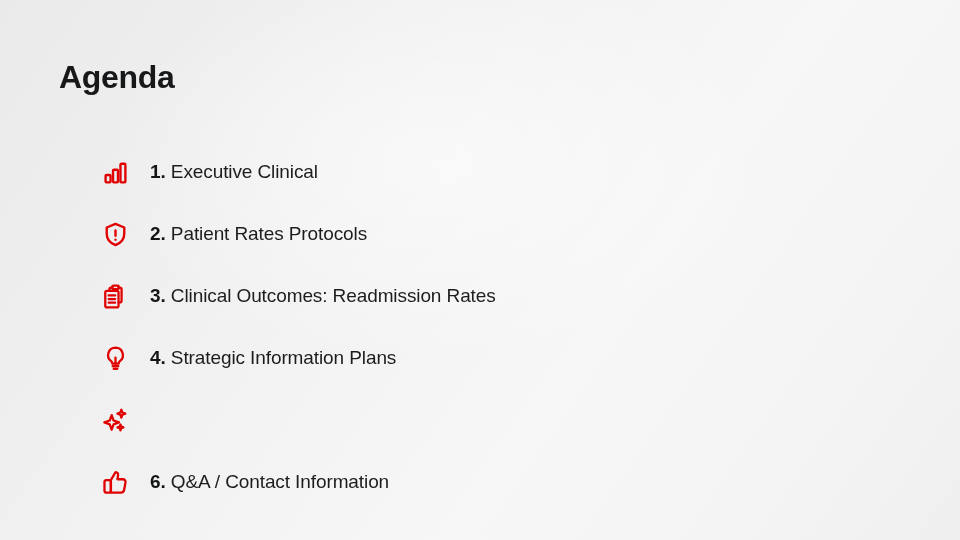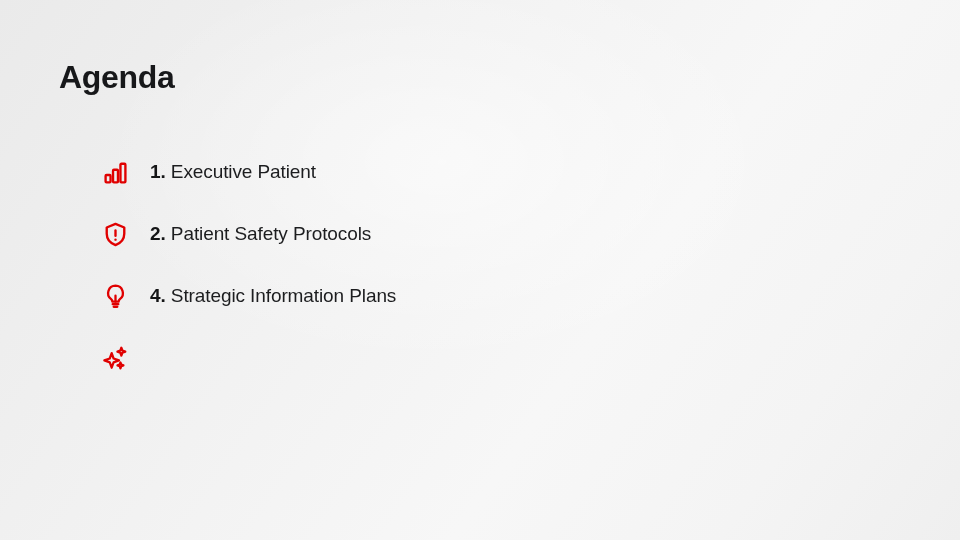--- a/index.html
+++ b/index.html
@@ -129,39 +129,56 @@
       <li class="agenda-item">
         <span class="item-icon">
           <svg viewBox="0 0 24 24" fill="none" stroke="#e00000" stroke-width="2.1" stroke-linecap="round" stroke-linejoin="round">
             <rect x="3.2" y="14.2" width="4.4" height="6.6" rx="0.8"></rect>
             <rect x="9.8" y="9.6" width="4.4" height="11.2" rx="0.8"></rect>
             <rect x="16.4" y="4.2" width="4.4" height="16.6" rx="0.8"></rect>
           </svg>
         </span>
         <span class="item-text">
           <span class="item-num">1.</span>
-          <span class="item-label">Executive Patient</span>
+          <span class="item-label">Executive Clinical</span>
         </span>
       </li>
 
       <li class="agenda-item">
         <span class="item-icon">
           <svg viewBox="0 0 24 24" fill="none" stroke="#e00000" stroke-width="2.1" stroke-linecap="round" stroke-linejoin="round">
             <path d="M12 2.6 4.2 5.8v5.5c0 4.6 3.1 8.3 7.8 10.1 4.7-1.8 7.8-5.5 7.8-10.1V5.8L12 2.6Z"></path>
             <line x1="12" y1="8.4" x2="12" y2="13.2"></line>
             <circle cx="12" cy="16.6" r="0.45" fill="#e00000" stroke="none"></circle>
             <line x1="12" y1="16.5" x2="12" y2="16.6"></line>
           </svg>
         </span>
         <span class="item-text">
           <span class="item-num">2.</span>
-          <span class="item-label">Patient Safety Protocols</span>
-        </span>
-      </li>
-
+          <span class="item-label">Patient Rates Protocols</span>
+        </span>
+      </li>
+
+      <li class="agenda-item">
+        <span class="item-icon">
+          <svg viewBox="0 0 24 24" fill="none" stroke="#e00000" stroke-width="2" stroke-linecap="round" stroke-linejoin="round">
+            <path d="M9.4 4.1H8.1a1.5 1.5 0 0 0-1.5 1.5v1.1"></path>
+            <path d="M14.6 4.1h1.3a1.5 1.5 0 0 1 1.5 1.5v10.2a1.5 1.5 0 0 1-1.5 1.5h-1.1"></path>
+            <rect x="9.1" y="2.3" width="5.8" height="3.1" rx="1"></rect>
+            <rect x="2.9" y="6.9" width="11.8" height="14.8" rx="1.5"></rect>
+            <line x1="5.9" y1="11.1" x2="11.7" y2="11.1"></line>
+            <line x1="5.9" y1="14.3" x2="11.7" y2="14.3"></line>
+            <line x1="5.9" y1="17.5" x2="11.7" y2="17.5"></line>
+          </svg>
+        </span>
+        <span class="item-text">
+          <span class="item-num">3.</span>
+          <span class="item-label">Clinical Outcomes: Readmission Rates</span>
+        </span>
+      </li>
 
       <li class="agenda-item">
         <span class="item-icon">
           <svg viewBox="0 0 24 24" fill="none" stroke="#e00000" stroke-width="2.05" stroke-linecap="round" stroke-linejoin="round">
             <path d="M12 2.4a6.6 6.6 0 0 0-3.9 11.9c.7.6 1.1 1.4 1.1 2.3h5.6c0-.9.4-1.7 1.1-2.3A6.6 6.6 0 0 0 12 2.4Z"></path>
             <line x1="12" y1="11.3" x2="12" y2="16.6"></line>
             <line x1="9.5" y1="18.8" x2="14.5" y2="18.8"></line>
             <line x1="10.4" y1="21.1" x2="13.6" y2="21.1"></line>
           </svg>
         </span>
@@ -174,16 +191,28 @@
       <li class="agenda-item">
         <span class="item-icon">
           <svg viewBox="0 0 24 24" fill="none" stroke="#e00000" stroke-width="2" stroke-linecap="round" stroke-linejoin="round">
             <path d="M8.6 7.2 10.3 12l4.8 1.7-4.8 1.7-1.7 4.8-1.7-4.8L2.1 13.7 6.9 12l1.7-4.8Z"></path>
             <path d="M17.2 2.4l.95 2.55 2.55.95-2.55.95-.95 2.55-.95-2.55-2.55-.95 2.55-.95.95-2.55Z"></path>
             <path d="M16.4 15.5l.72 1.92 1.92.72-1.92.72-.72 1.92-.72-1.92-1.92-.72 1.92-.72.72-1.92Z"></path>
           </svg>
         </span>
       </li>
 
+      <li class="agenda-item">
+        <span class="item-icon">
+          <svg viewBox="0 0 24 24" fill="none" stroke="#e00000" stroke-width="2.05" stroke-linecap="round" stroke-linejoin="round">
+            <path d="M7.9 21V9.9l4.2-7.2c1.5.1 2.4 1.3 2.2 2.9l-.6 3.5h4.9c1.5 0 2.6 1.3 2.3 2.8l-1.2 6.5c-.2 1.5-1.4 2.6-2.9 2.6H7.9Z"></path>
+            <rect x="2.2" y="9.9" width="5.7" height="11.1" rx="1.7"></rect>
+          </svg>
+        </span>
+        <span class="item-text">
+          <span class="item-num">6.</span>
+          <span class="item-label">Q&amp;A / Contact Information</span>
+        </span>
+      </li>
 
     </ul>
   </div>
 </div>
 
 </body></html>

